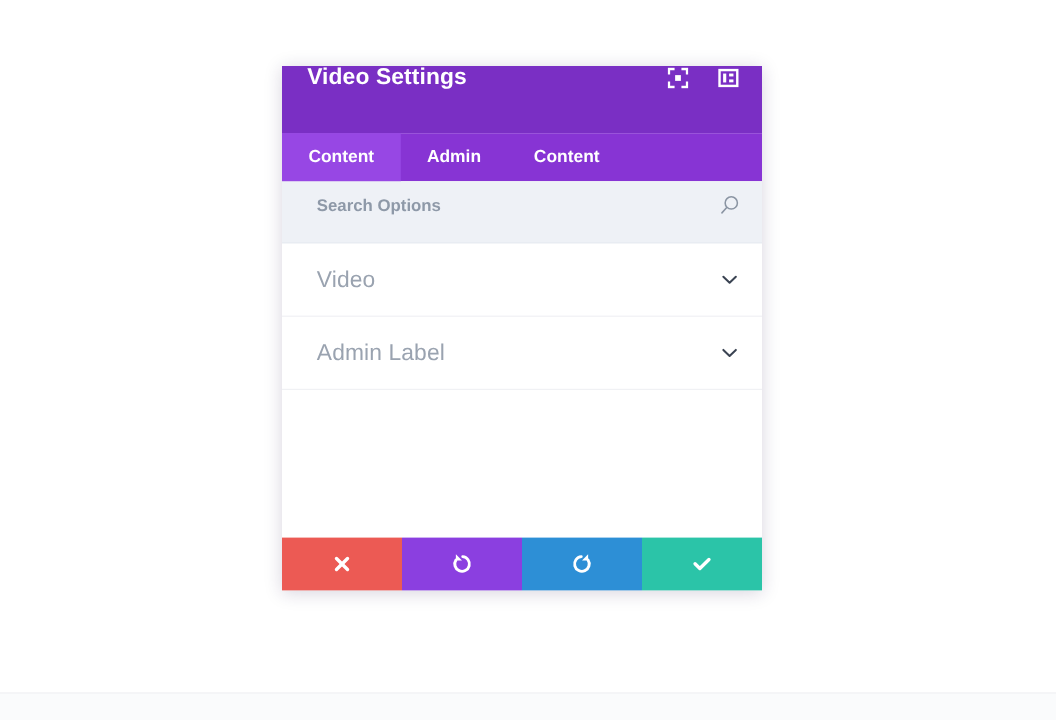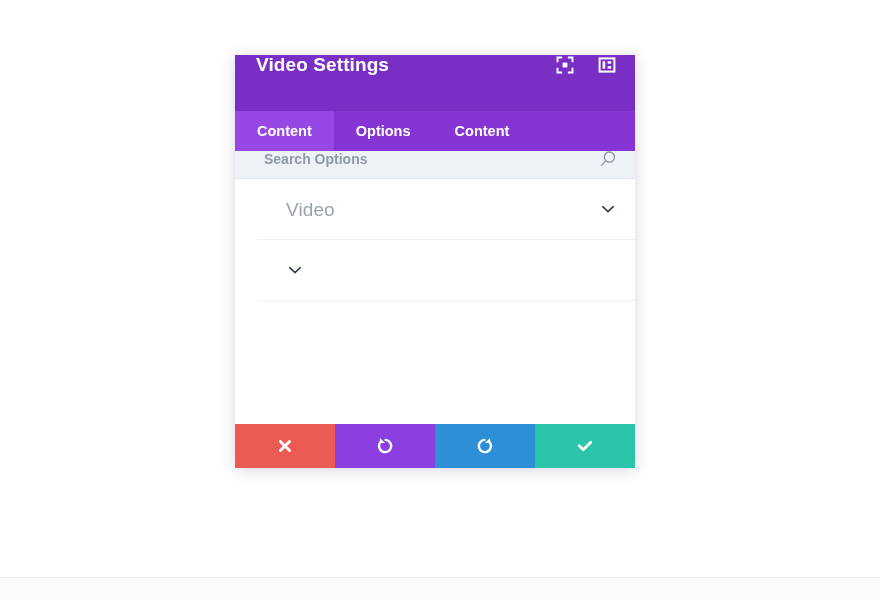--- a/index.html
+++ b/index.html
@@ -87,21 +87,21 @@
     cursor: pointer;
     white-space: nowrap;
     box-sizing: border-box;
   }
   .tab.active {
     background: #9747E4;
   }
 
   
   .search-bar {
-    height: 28px;
+    height: 52px;
     background: #eef1f6;
     display: flex;
     align-items: center;
     padding: 0 18px 12px 29px;
     box-sizing: border-box;
     border-bottom: 1px solid #e4e8ee;
   }
   .search-input {
     flex: 1;
     border: 0;
@@ -125,21 +125,20 @@
     background: #ffffff;
   }
   .acc-row {
     height: 61px;
     display: flex;
     align-items: center;
     padding: 0 18px 0 29px;
     box-sizing: border-box;
     border-bottom: 1px solid #f0f1f4;
     cursor: pointer;
-    margin-left: 22px;
   }
   .acc-label {
     flex: 1;
     font-size: 19px;
     color: #9aa3b0;
     line-height: 1;
     letter-spacing: 0.1px;
   }
   .chev {
     width: 18px;
@@ -194,21 +193,21 @@
           <rect x="4.6" y="5.3" width="2.6" height="7.4" fill="#ffffff"></rect>
           <rect x="9.6" y="5.3" width="3.6" height="2.4" fill="#ffffff"></rect>
           <rect x="9.6" y="10.2" width="3.6" height="2.4" fill="#ffffff"></rect>
         </svg>
       </div>
     </div>
   </div>
 
   <div class="tabs">
     <div class="tab active">Content</div>
-    <div class="tab">Options</div>
+    <div class="tab">Admin</div>
     <div class="tab">Content</div>
   </div>
 
   <div class="search-bar">
     <input class="search-input" type="text" placeholder="Search Options" style="">
     <div class="search-icon">
       <svg width="18" height="18" viewBox="0 0 18 18" aria-hidden="true">
         <circle cx="10.4" cy="7.1" r="5.1" fill="none" stroke="#8b95a3" stroke-width="1.3"></circle>
         <line x1="6.6" y1="10.9" x2="2.6" y2="15.4" stroke="#8b95a3" stroke-width="1.3" stroke-linecap="round"></line>
       </svg>
@@ -221,20 +220,21 @@
       <span class="acc-label">Video</span>
       <span class="chev">
         <svg width="16" height="16" viewBox="0 0 16 16" aria-hidden="true">
           <path d="M2.8,5.6 L8,10.6 L13.2,5.6" fill="none" stroke="#3b4453" stroke-width="1.7" stroke-linecap="round" stroke-linejoin="round"></path>
         </svg>
       </span>
     </div>
 
 
     <div class="acc-row">
+      <span class="acc-label">Admin Label</span>
       <span class="chev">
         <svg width="16" height="16" viewBox="0 0 16 16" aria-hidden="true">
           <path d="M2.8,5.6 L8,10.6 L13.2,5.6" fill="none" stroke="#3b4453" stroke-width="1.7" stroke-linecap="round" stroke-linejoin="round"></path>
         </svg>
       </span>
     </div>
 
     <div class="acc-filler"></div>
   </div>
 

